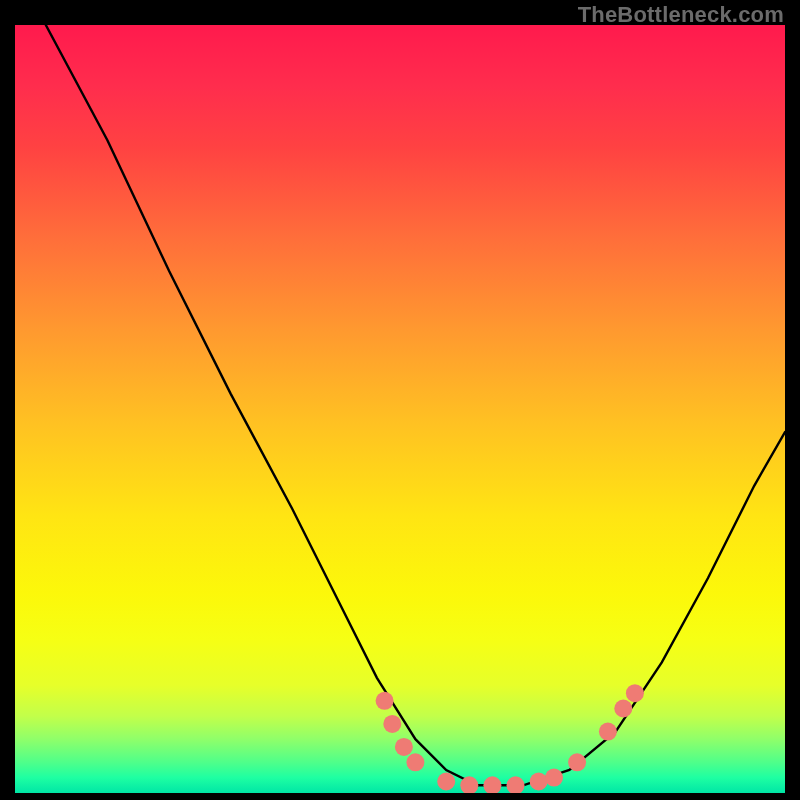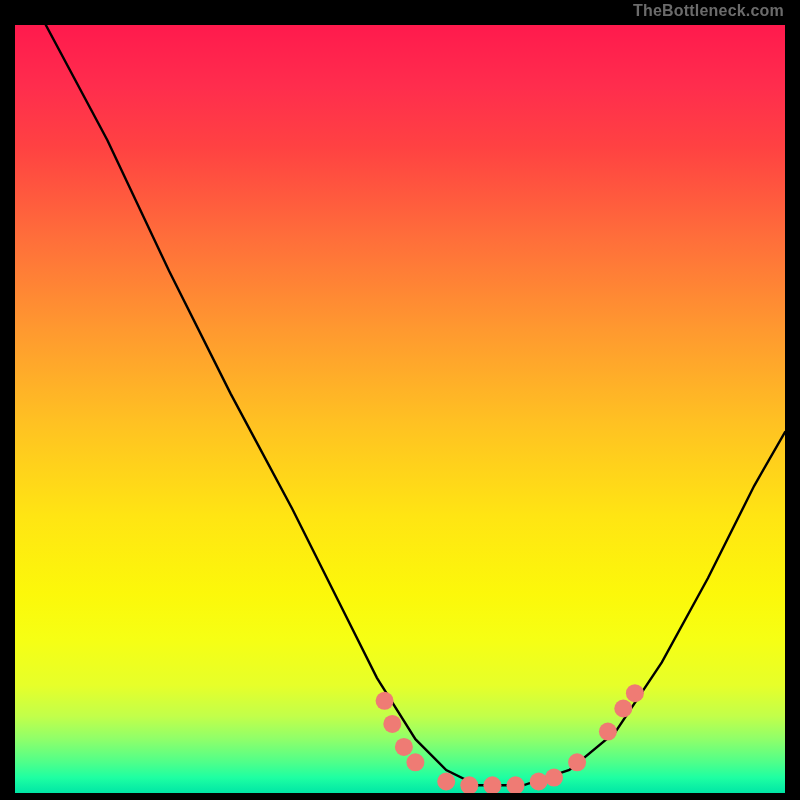--- a/index.html
+++ b/index.html
@@ -41,21 +41,21 @@
       #4fff8a 96%,
       #1effa2 98%,
       #00e6a6 100%
     );
   }
   .attribution {
     position: absolute;
     top: 2px;
     right: 16px;
     color: #6b6b6b;
-    font-size: 16px;
+    font-size: 22px;
     font-weight: 600;
     letter-spacing: 0.2px;
   }
   svg.overlay {
     position: absolute;
     left: 0;
     top: 0;
     width: 770px;
     height: 768px;
   }

